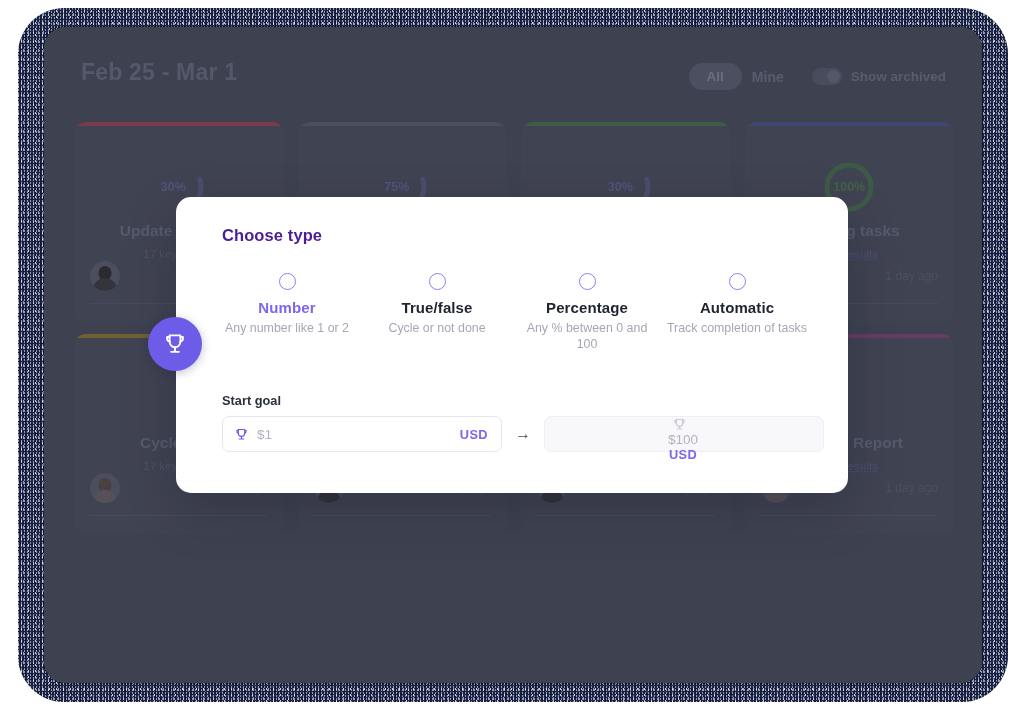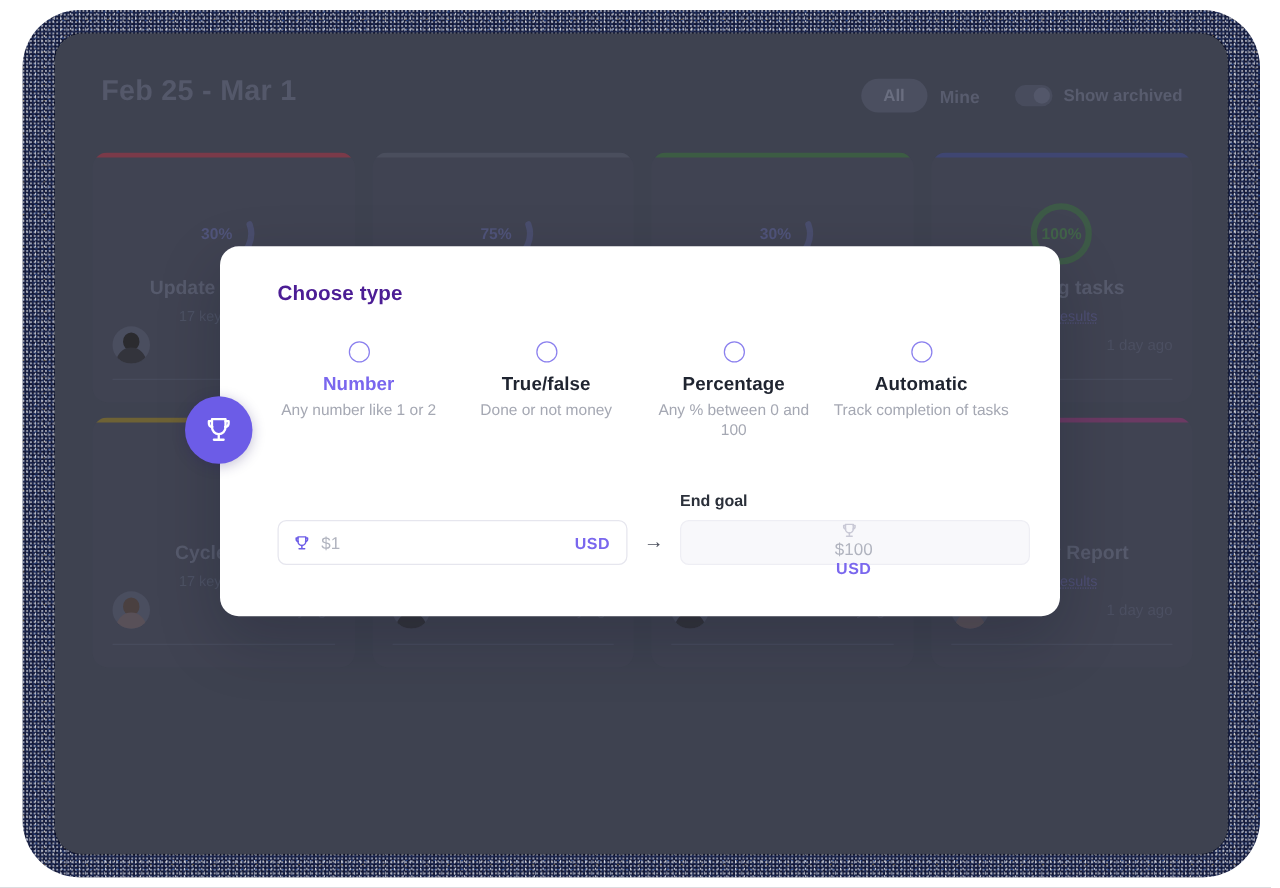--- a/index.html
+++ b/index.html
@@ -450,59 +450,59 @@
 
       <div class="type-opt hovered">
         <div class="radio"></div>
         <div class="t-label">Number</div>
         <div class="t-desc">Any number like 1 or 2</div>
       </div>
 
       <div class="type-opt">
         <div class="radio"></div>
         <div class="t-label">True/false</div>
-        <div class="t-desc">Done or not money</div>
+        <div class="t-desc">Cycle or not done</div>
       </div>
 
       <div class="type-opt">
         <div class="radio"></div>
         <div class="t-label">Percentage</div>
         <div class="t-desc">Any % between 0 and 100</div>
       </div>
 
 
       <div class="type-opt">
         <div class="radio"></div>
         <div class="t-label">Automatic</div>
         <div class="t-desc">Track completion of tasks</div>
       </div>
     </div>
 
     <div id="goal-row">
 
       <div class="goal-field">
+        <div class="g-label">Start goal</div>
         <div class="g-input">
           <span class="g-icon">
             <svg width="15" height="15" viewBox="0 0 24 24" fill="none" stroke="#6c5ce7" stroke-width="1.9" stroke-linecap="round" stroke-linejoin="round">
               <path d="M7 4h10v6a5 5 0 0 1-10 0V4z"></path>
               <path d="M7 5.5H4.7V7a2.8 2.8 0 0 0 2.6 2.8"></path>
               <path d="M17 5.5h2.3V7a2.8 2.8 0 0 1-2.6 2.8"></path>
               <path d="M12 15v3.4"></path>
               <path d="M8.4 19.2h7.2"></path>
             </svg>
           </span>
           <span class="g-val">$1</span>
           <span class="g-cur">USD</span>
         </div>
       </div>
 
       <div id="goal-arrow">→</div>
 
       <div class="goal-field">
-        <div class="g-label">End goal</div>
         <div class="g-input muted">
           <span class="g-icon">
             <svg width="15" height="15" viewBox="0 0 24 24" fill="none" stroke="#c9c9d6" stroke-width="1.9" stroke-linecap="round" stroke-linejoin="round">
               <path d="M7 4h10v6a5 5 0 0 1-10 0V4z"></path>
               <path d="M7 5.5H4.7V7a2.8 2.8 0 0 0 2.6 2.8"></path>
               <path d="M17 5.5h2.3V7a2.8 2.8 0 0 1-2.6 2.8"></path>
               <path d="M12 15v3.4"></path>
               <path d="M8.4 19.2h7.2"></path>
             </svg>
           </span>

